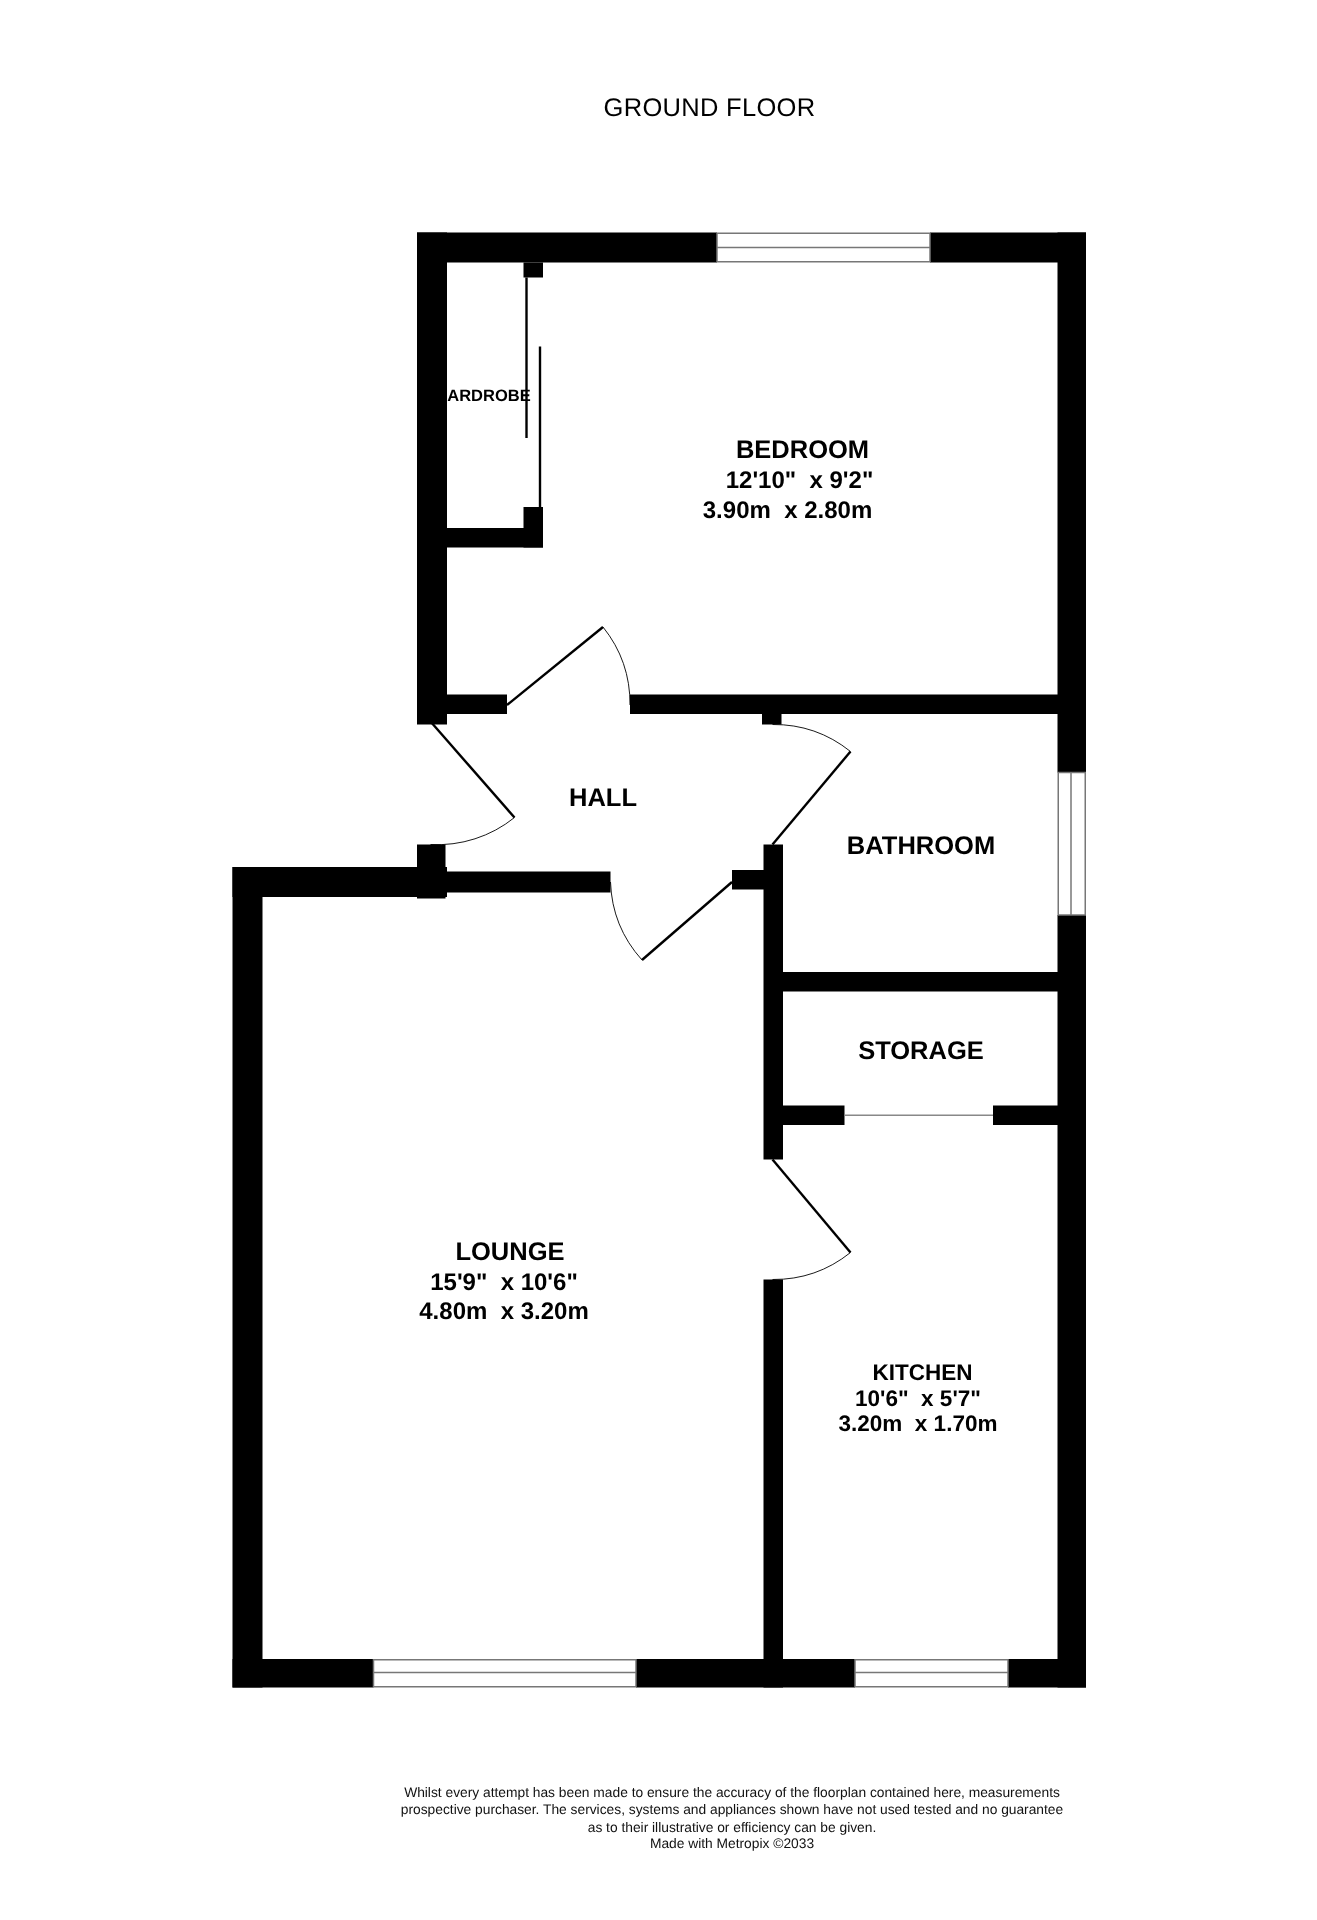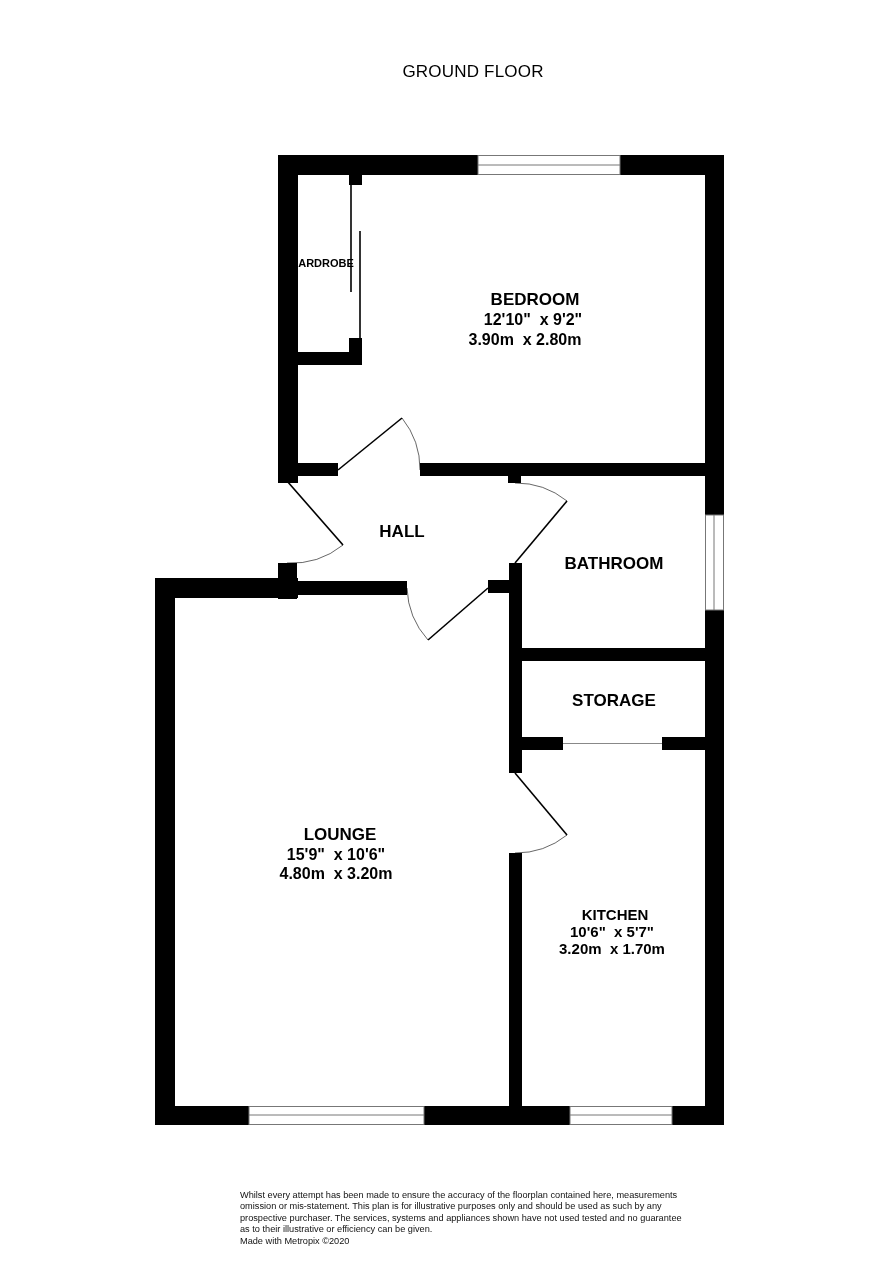--- a/index.html
+++ b/index.html
@@ -1,20 +1,20 @@
 <!DOCTYPE html>
 <html><head>
 <meta charset="utf-8">
 <style>
   html, body { margin: 0; padding: 0; background: #ffffff; }
   body { width: 878px; height: 1280px; position: relative; overflow: hidden; font-family: "Liberation Sans", sans-serif; }
   .title { position: absolute; left: 0; width: 946px; top: 62px; text-align: center; font-size: 17px; color: #000; letter-spacing: 0.2px; }
   svg.plan { position: absolute; left: 0; top: 0; }
   .room-label { font-family: "Liberation Sans", sans-serif; font-weight: bold; fill: #000; text-anchor: middle; }
-  .disclaimer { position: absolute; left: 240px; width: 496px; top: 1190px; text-align: left; font-size: 9.2px; line-height: 11.4px; color: #111; }
+  .disclaimer { position: absolute; left: 240px; width: 496px; top: 1190px; text-align: center; font-size: 9.2px; line-height: 11.4px; color: #111; }
   .disclaimer div { white-space: nowrap; }
 </style>
 </head>
 <body>
 
 <div class="title">GROUND FLOOR</div>
 
 <svg class="plan" width="878" height="1280" viewBox="0 0 878 1280">
 
   <g fill="#000">
@@ -127,17 +127,16 @@
     <text class="room-label" x="336" y="879" font-size="16" style="white-space:pre">4.80m  x 3.20m</text>
 
     <text class="room-label" x="615" y="920" font-size="15">KITCHEN</text>
     <text class="room-label" x="612" y="937" font-size="15" style="white-space:pre">10'6"  x 5'7"</text>
     <text class="room-label" x="612" y="954" font-size="15" style="white-space:pre">3.20m  x 1.70m</text>
   </g>
 </svg>
 
 <div class="disclaimer">
   <div>Whilst every attempt has been made to ensure the accuracy of the floorplan contained here, measurements</div>
-  <div>omission or mis-statement. This plan is for illustrative purposes only and should be used as such by any</div>
   <div>prospective purchaser. The services, systems and appliances shown have not used tested and no guarantee</div>
   <div>as to their illustrative or efficiency can be given.</div>
-  <div>Made with Metropix ©2020</div>
+  <div>Made with Metropix ©2033</div>
 </div>
 
 </body></html>

